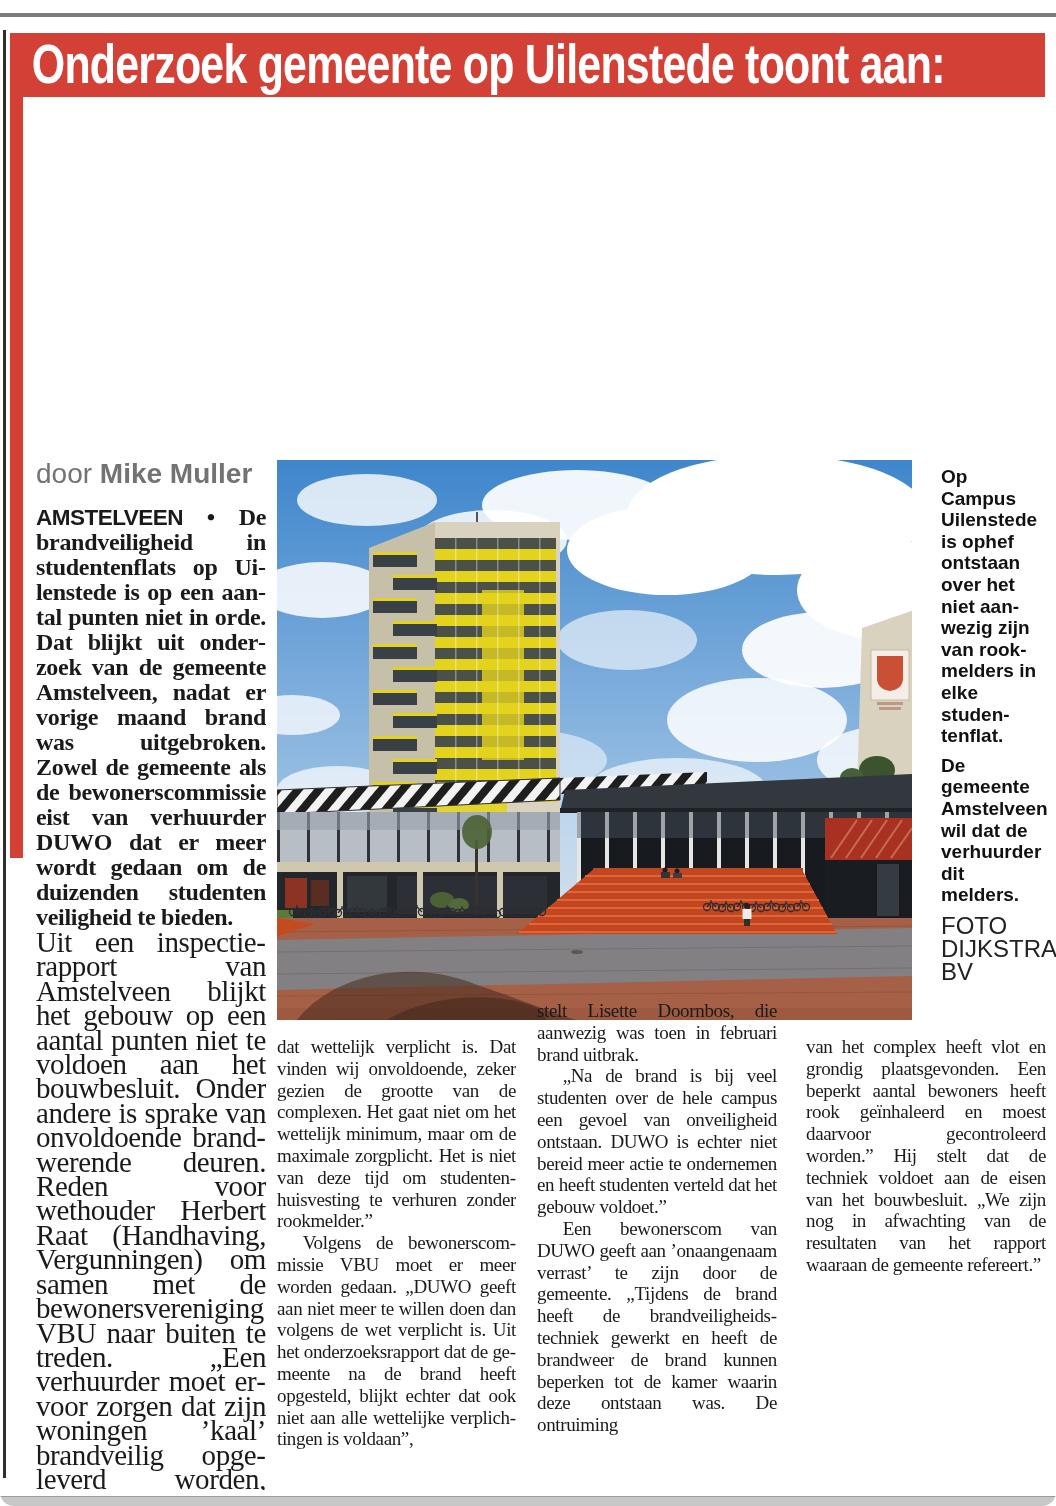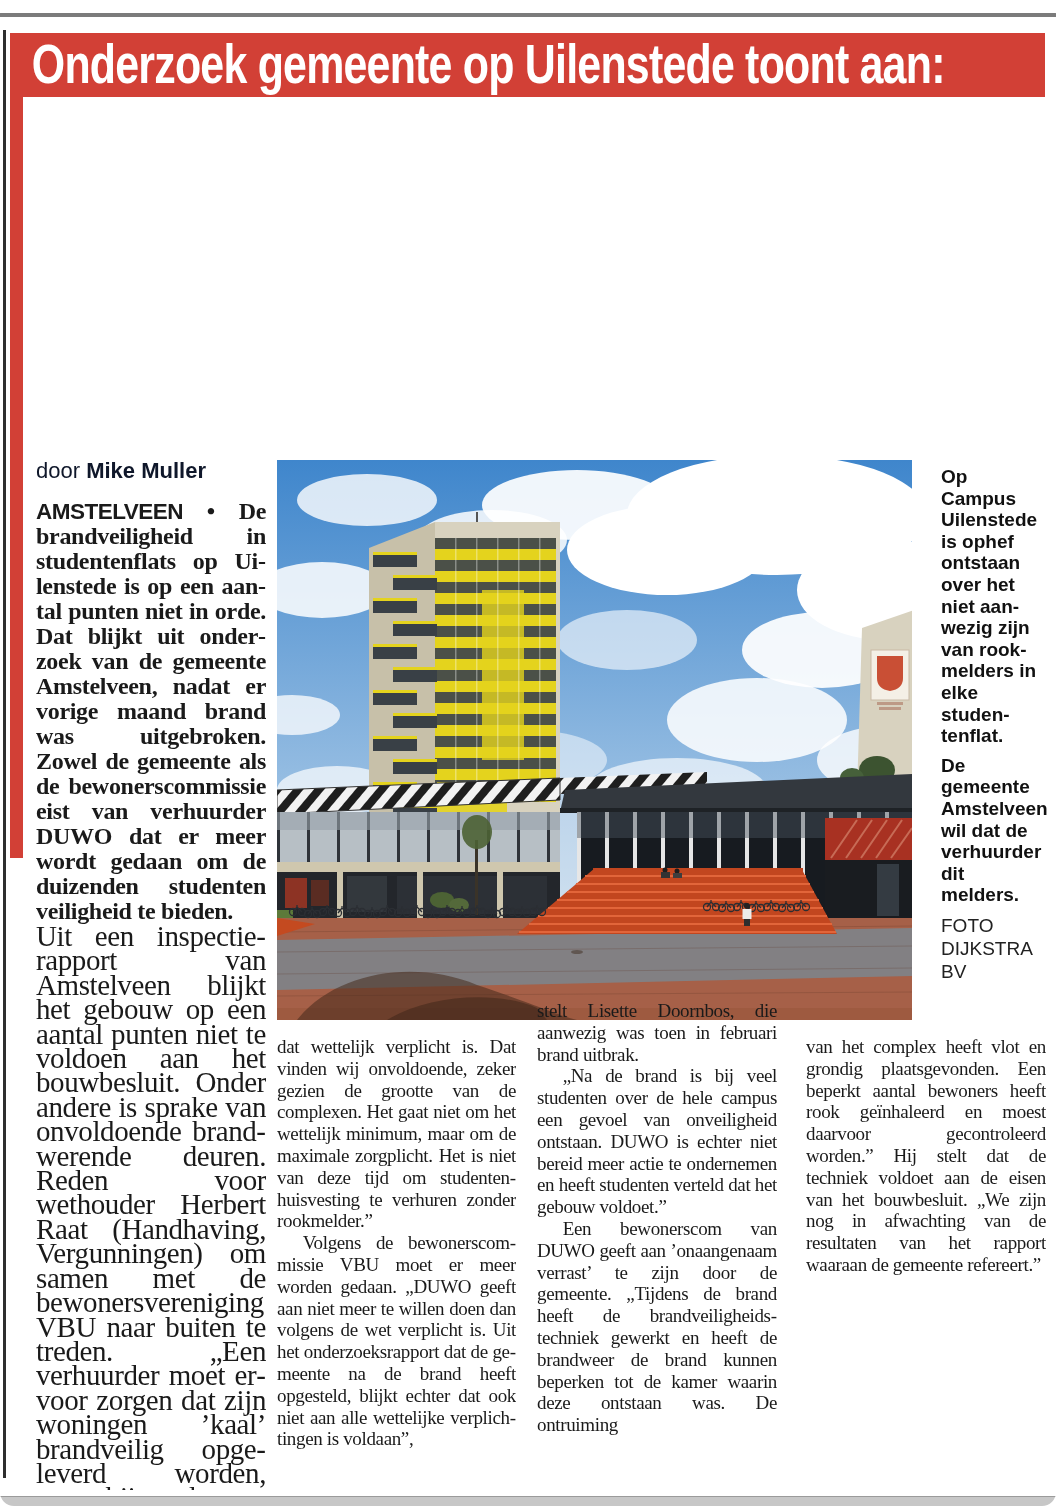--- a/index.html
+++ b/index.html
@@ -12,36 +12,36 @@
         font-family:"Liberation Sans",sans-serif;font-weight:bold;color:#fff;font-size:55px;
         line-height:63px;padding-left:28px;white-space:nowrap;letter-spacing:-1px;}
   .red-bar{position:absolute;left:10px;top:97px;width:13px;height:761px;background:var(--kicker-bg,#d24036);}
   .headline{position:absolute;left:52px;top:112px;margin:0;}
   .headline svg{display:block;overflow:visible;}
   .hl2{margin-top:-27px;}
   .hl-text{font-family:"DejaVu Serif",serif;font-weight:bold;fill:var(--headline-ink,#0d0d0d);}
   .col{position:absolute;text-align:justify;hyphens:manual;-webkit-hyphens:manual;}
   .col p{margin:0;}
   .col1{left:36px;top:458px;width:230px;height:1032px;overflow:hidden;}
-  .byline{font-family:"Liberation Sans",sans-serif;font-size:22px;color:#0f172a;margin-bottom:15px;text-align:left;}
+  .byline{font-family:"Liberation Sans",sans-serif;font-size:28px;color:#737373;margin-bottom:15px;text-align:left;}
   .byline .author{font-weight:bold;}
   .lead{font-weight:bold;font-size:24px;line-height:25px;letter-spacing:-.3px;}
   .lead-loc{font-family:"Liberation Sans",sans-serif;font-size:22.5px;letter-spacing:-.5px;}
   .body-lg{font-size:29px;line-height:24.4px;letter-spacing:-.4px;}
   .body-sm{font-size:19px;line-height:21.8px;letter-spacing:-.35px;}
   .indent{text-indent:1.35em;}
   .col2{left:277px;top:1036px;width:239px;height:462px;overflow:hidden;}
   .col3{left:537px;top:1000px;width:240px;height:462px;overflow:hidden;}
   .col4{left:806px;top:1036px;width:240px;height:462px;overflow:hidden;}
   .photo{position:absolute;left:277px;top:460px;width:635px;height:560px;margin:0;}
   .photo svg{display:block;}
   .caption{position:absolute;left:933px;top:458px;width:114px;font-family:"Liberation Sans",sans-serif;
         font-weight:bold;font-size:19px;line-height:21.6px;color:#111;}
   .caption p{margin:8px;}
-  .credit{font-weight:normal;font-size:19px;line-height:23px;margin-top:3px;color:#222;}
+  .credit{font-weight:normal;font-size:24px;line-height:23px;margin-top:3px;color:#222;}
   .bottom-bar{position:absolute;left:0;top:1496px;width:1056px;height:10px;
         background:var(--bottom-bar,#c7c7c7);border-top:1px solid #9b9b9b;box-sizing:border-box;}
 </style>
 </head>
 <body>
 
 <div class="page">
 
   <div class="top-rule"></div>
   <div class="left-rule"></div>

